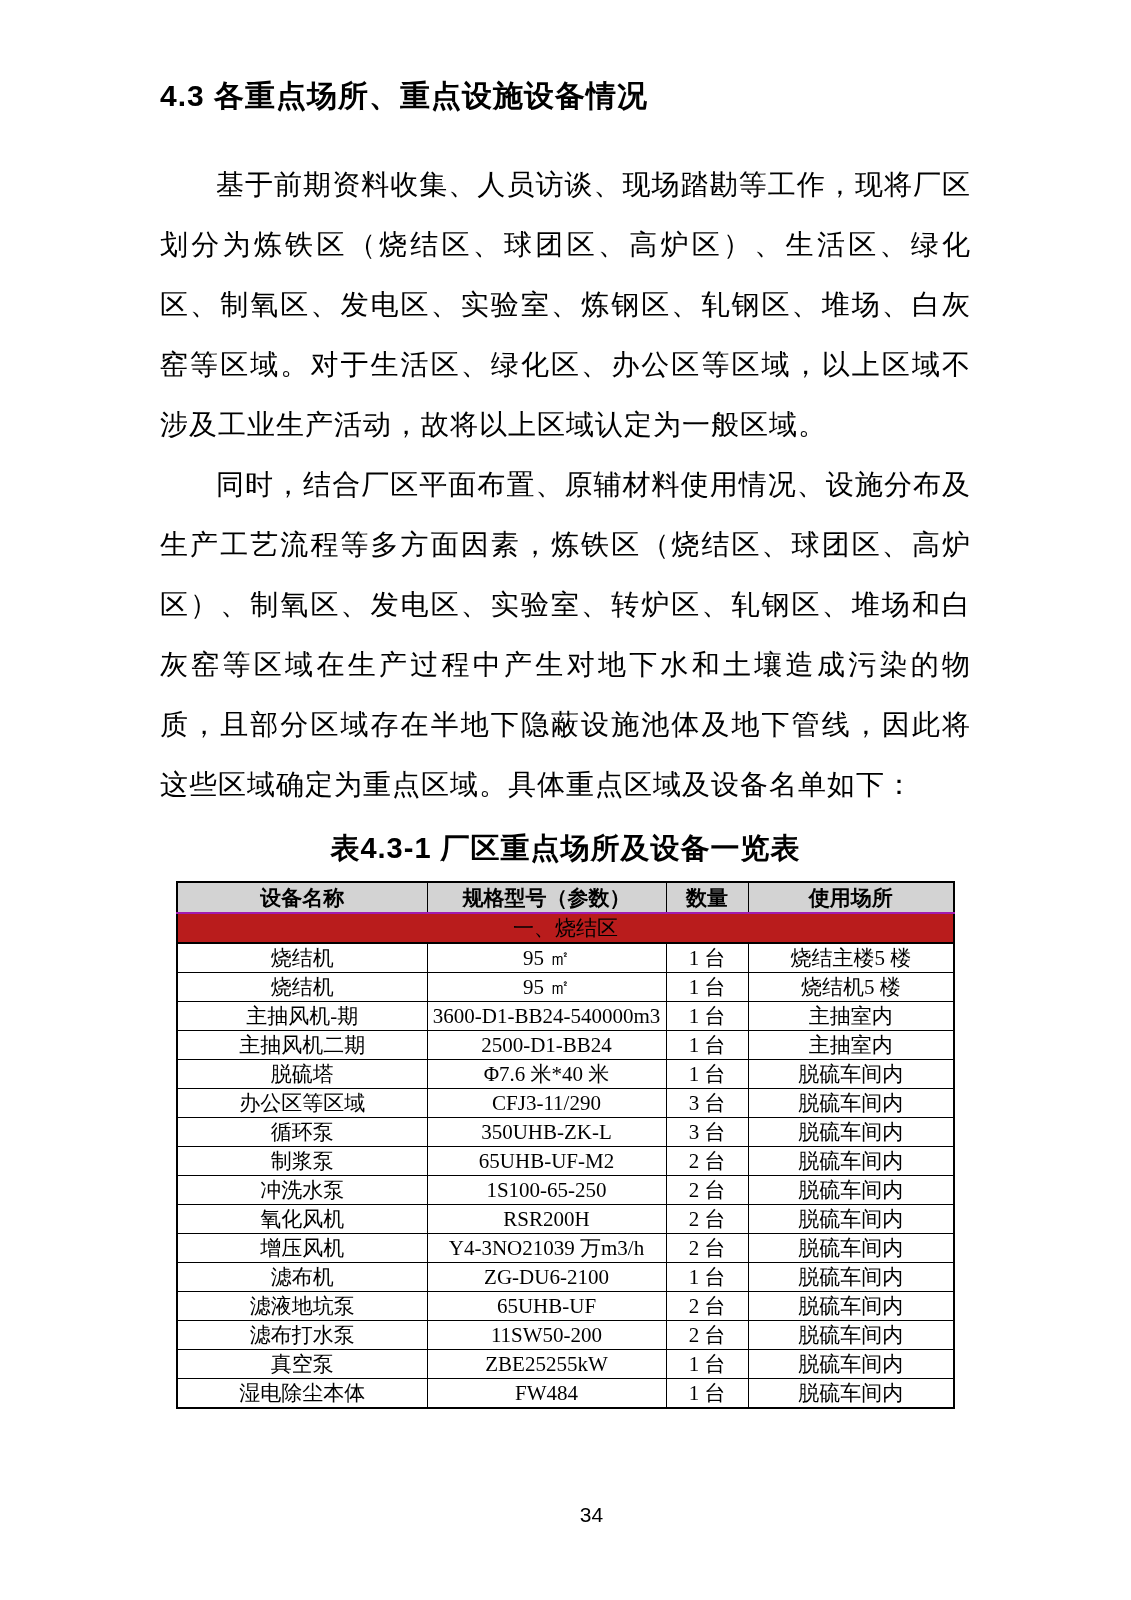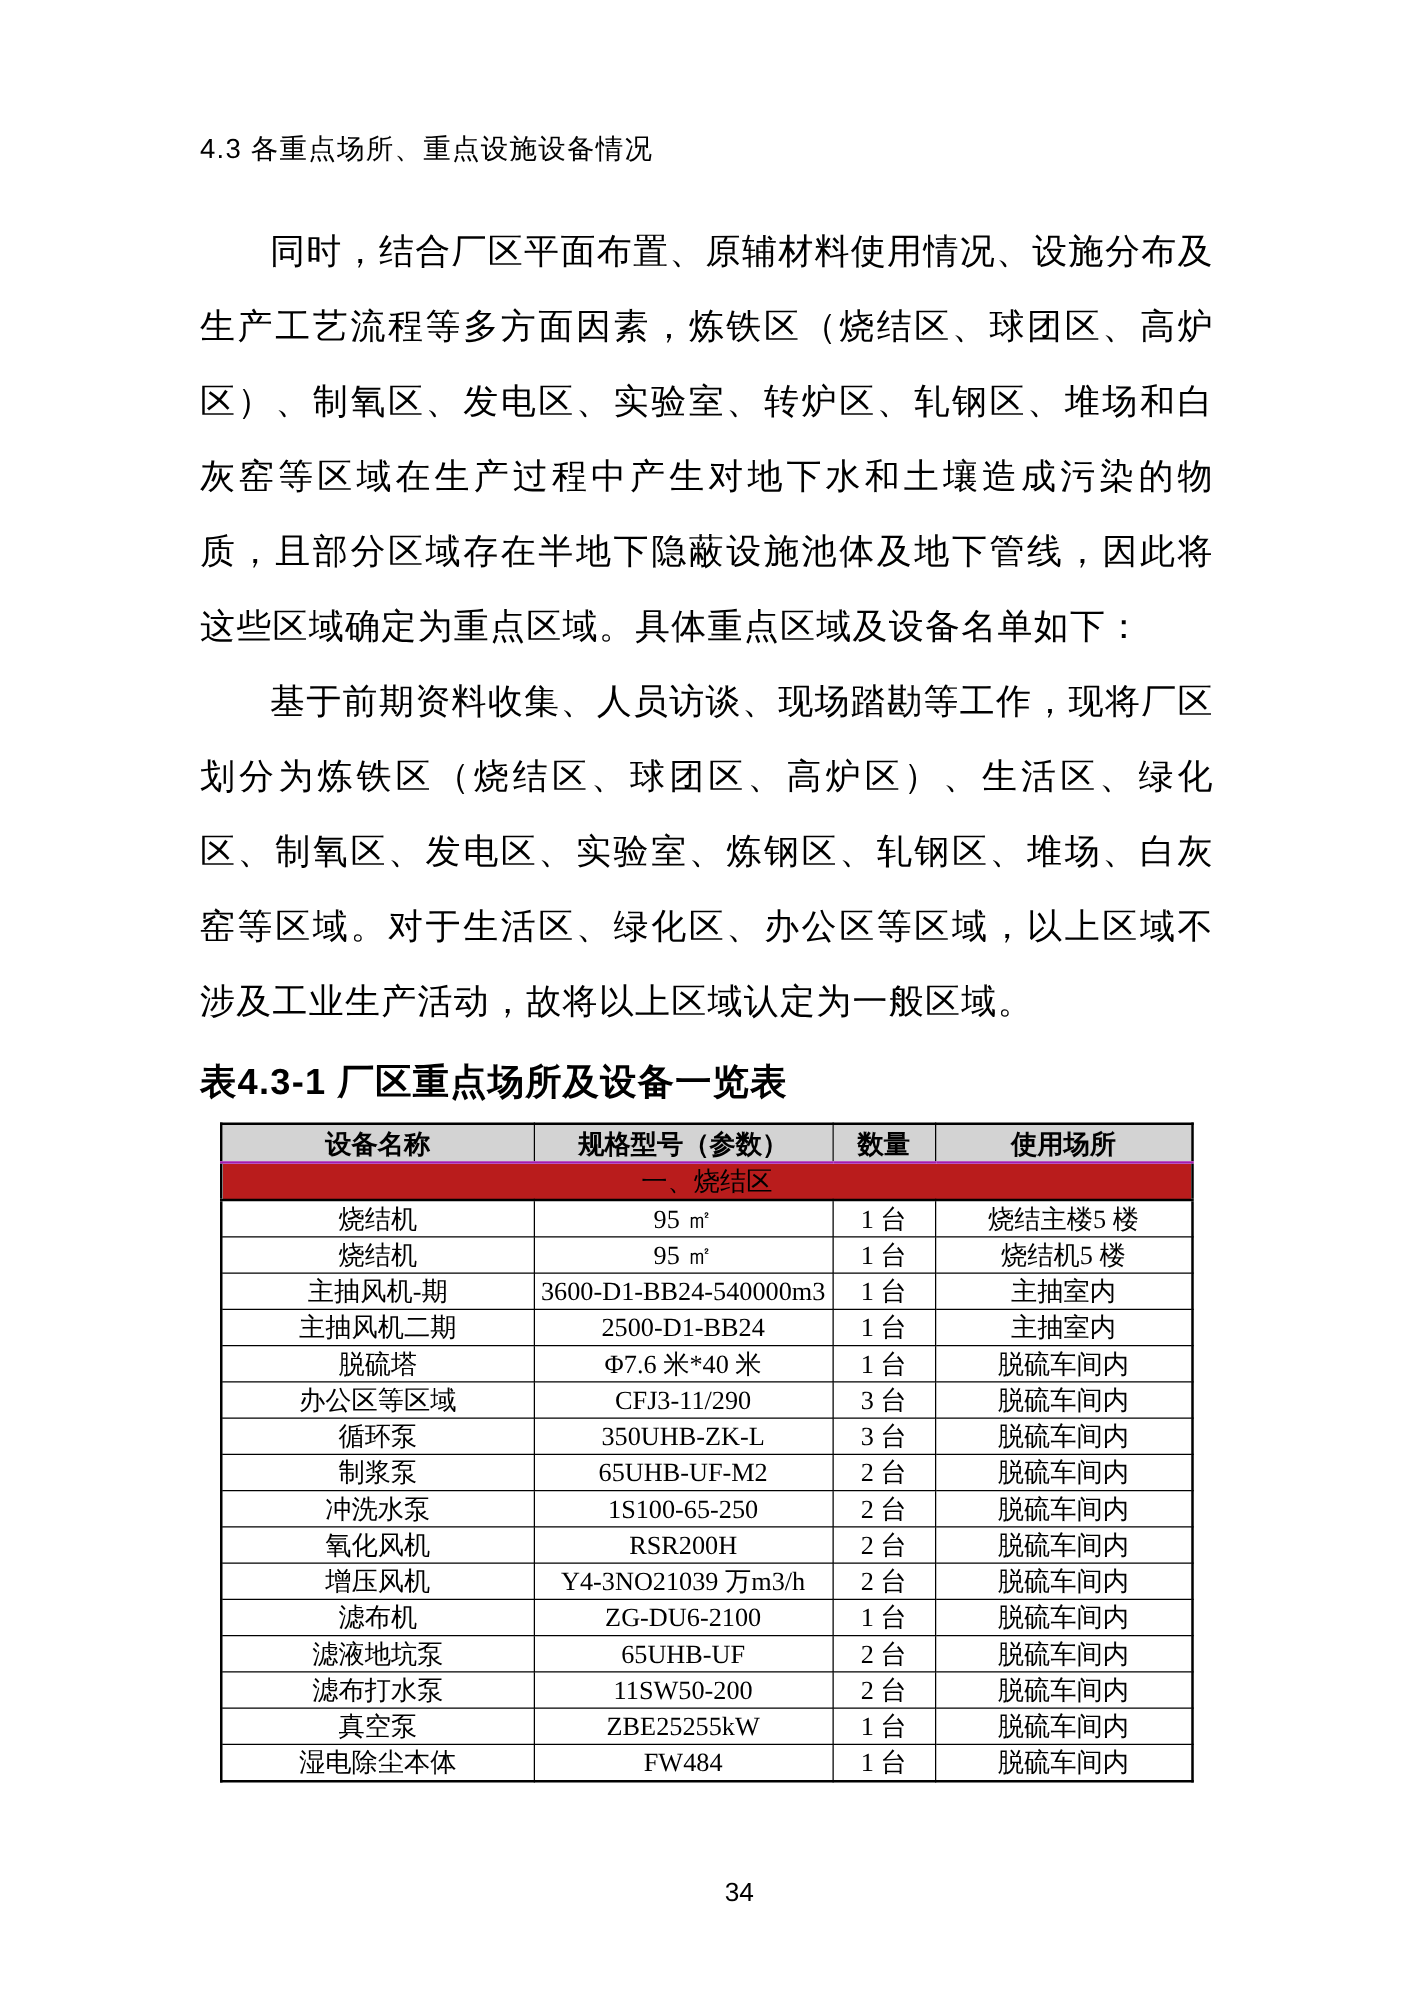--- a/index.html
+++ b/index.html
@@ -10,44 +10,44 @@
     margin: 0 auto;
     background: #ffffff;
     font-family: "Liberation Serif", "DejaVu Serif", serif;
     color: #000;
     overflow: hidden;
   }
   .content { padding: 0 160px; }
 
   .doc-heading {
     margin: 0;
-    padding-top: 104px;
+    padding-top: 76px;
     font-family: "Liberation Sans", "DejaVu Sans", sans-serif;
-    font-weight: normal;
-    font-size: 22px;
+    font-weight: bold;
+    font-size: 30px;
     letter-spacing: 1px;
   }
 
   .body-text { margin-top: 38px; }
   .body-text p {
     margin: 0;
     font-size: 28px;
     line-height: 60px;
     text-align: justify;
     text-justify: inter-character;
     text-indent: 2em;
     letter-spacing: 1px;
   }
 
   .table-title {
     margin: 14px 0 0 0;
     font-family: "Liberation Sans", "DejaVu Sans", sans-serif;
     font-weight: bold;
     font-size: 29px;
-    text-align: left;
+    text-align: center;
     letter-spacing: 1px;
   }
 
   table.equip {
     margin: 12px auto 0 auto;
     width: 777px;
     border-collapse: collapse;
     table-layout: fixed;
     font-size: 21px;
     border: 2px solid #000;
@@ -86,22 +86,22 @@
 </style>
 </head>
 <body>
 
 <div class="page">
   <div class="content">
 
     <h1 class="doc-heading">4.3 各重点场所、重点设施设备情况</h1>
 
     <div class="body-text">
+      <p>基于前期资料收集、人员访谈、现场踏勘等工作，现将厂区划分为炼铁区（烧结区、球团区、高炉区）、生活区、绿化区、制氧区、发电区、实验室、炼钢区、轧钢区、堆场、白灰窑等区域。对于生活区、绿化区、办公区等区域，以上区域不涉及工业生产活动，故将以上区域认定为一般区域。</p>
       <p>同时，结合厂区平面布置、原辅材料使用情况、设施分布及生产工艺流程等多方面因素，炼铁区（烧结区、球团区、高炉区）、制氧区、发电区、实验室、转炉区、轧钢区、堆场和白灰窑等区域在生产过程中产生对地下水和土壤造成污染的物质，且部分区域存在半地下隐蔽设施池体及地下管线，因此将这些区域确定为重点区域。具体重点区域及设备名单如下：</p>
-      <p>基于前期资料收集、人员访谈、现场踏勘等工作，现将厂区划分为炼铁区（烧结区、球团区、高炉区）、生活区、绿化区、制氧区、发电区、实验室、炼钢区、轧钢区、堆场、白灰窑等区域。对于生活区、绿化区、办公区等区域，以上区域不涉及工业生产活动，故将以上区域认定为一般区域。</p>
     </div>
 
     <p class="table-title">表4.3-1 厂区重点场所及设备一览表</p>
 
     <table class="equip">
       <colgroup>
         <col style="width:250px">
         <col style="width:239px">
         <col style="width:82px">
         <col style="width:206px">

